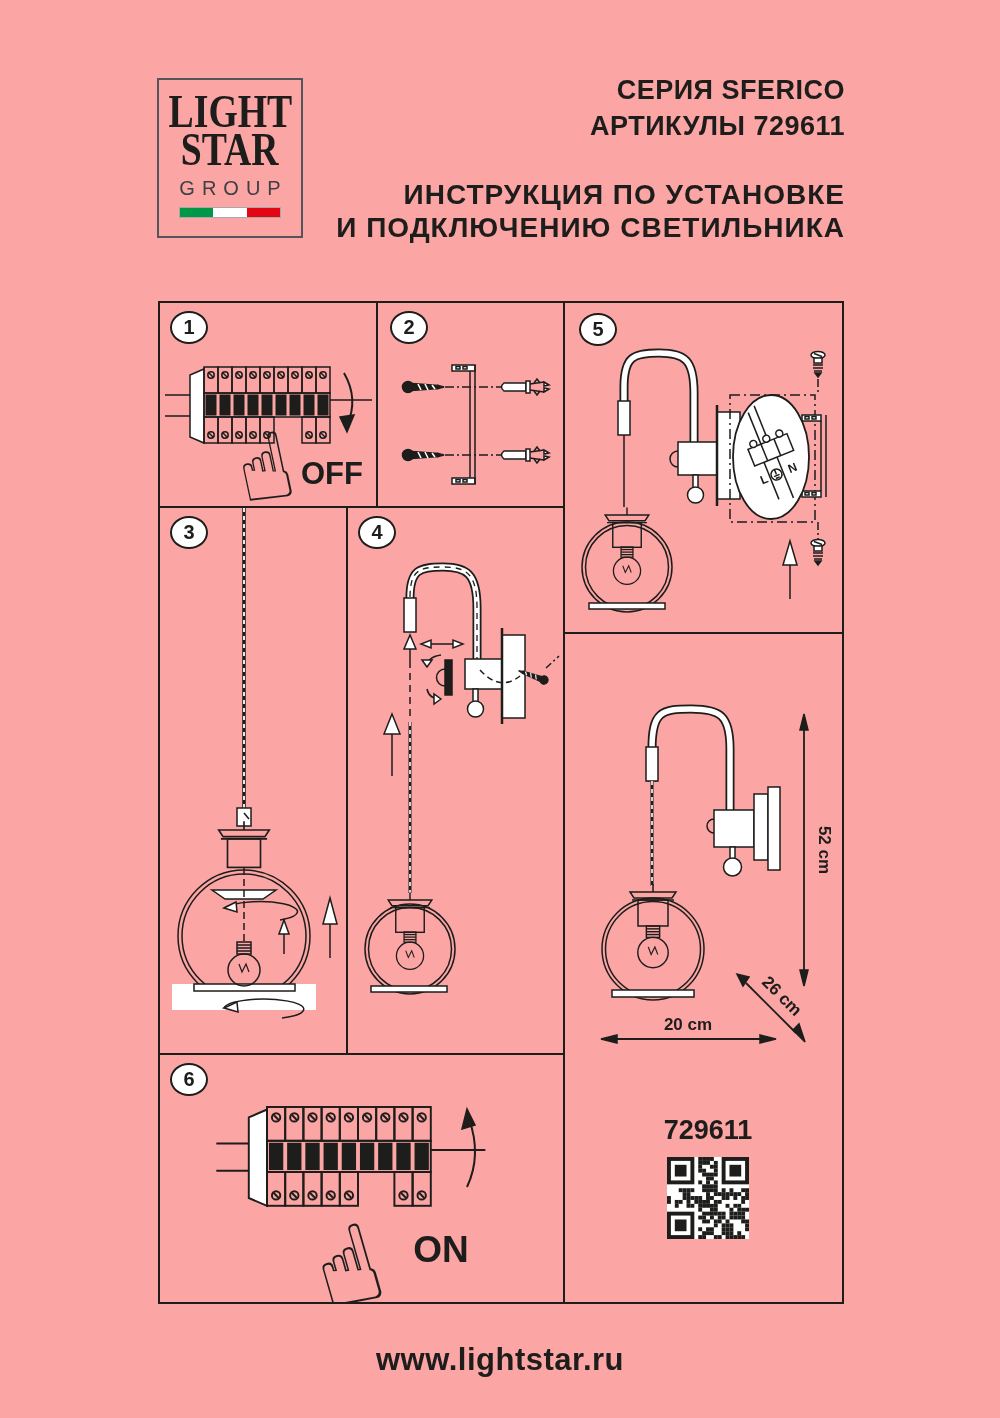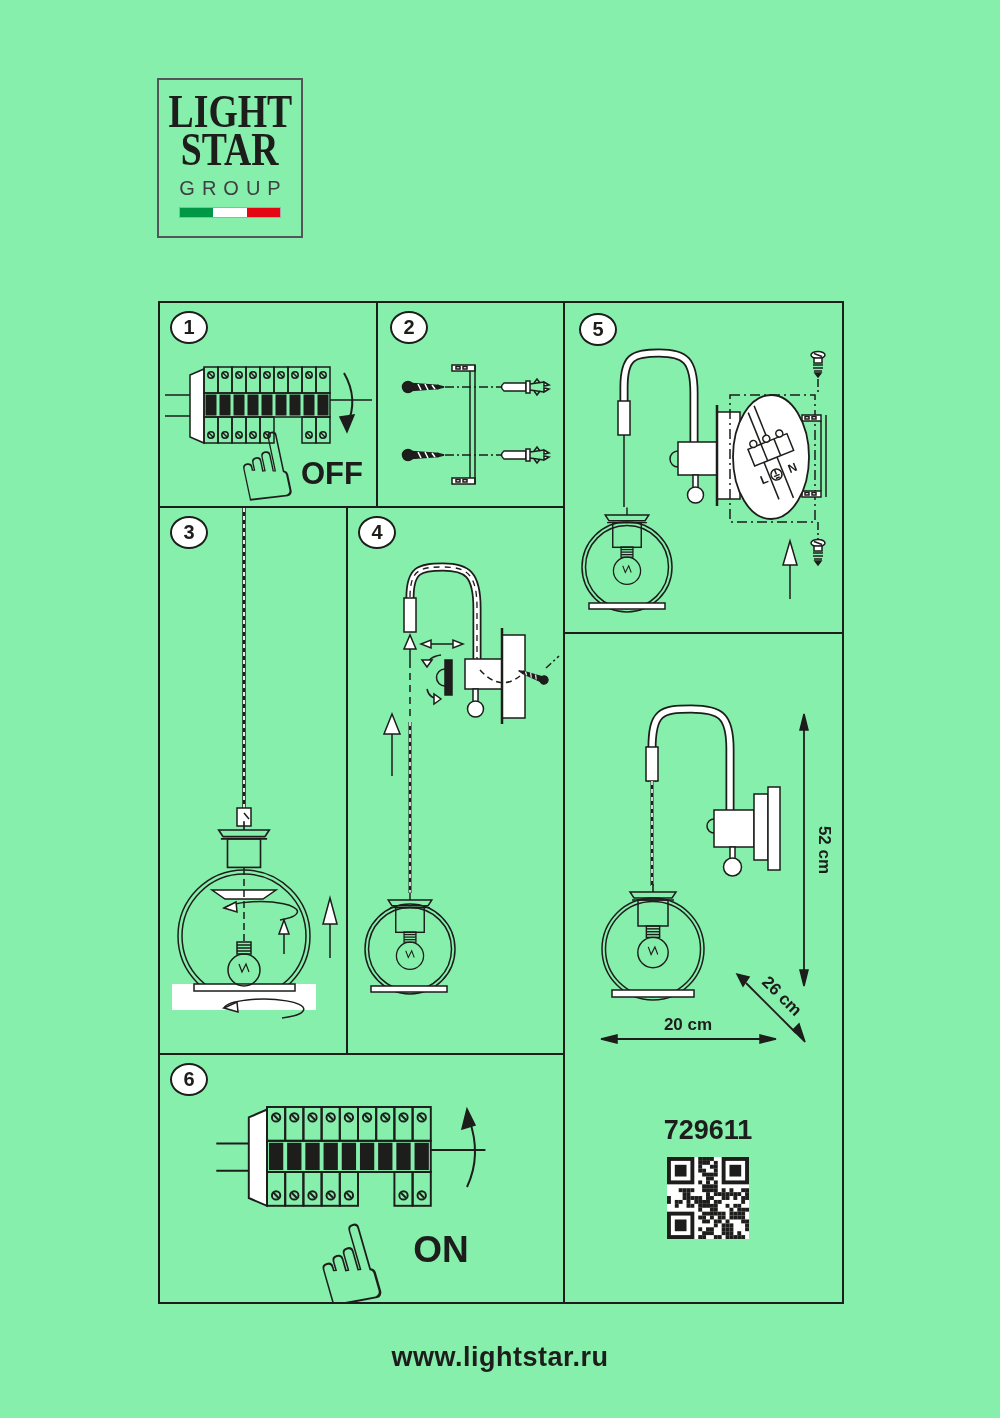--- a/index.html
+++ b/index.html
@@ -1,16 +1,16 @@
 <!DOCTYPE html>
 <html><head>
 <meta charset="utf-8">
 <style>
   html,body{margin:0;padding:0;background:#e8e8e8;}
-  #page{position:relative;width:1000px;height:1418px;background:#86efac;margin:0 auto;
+  #page{position:relative;width:1000px;height:1418px;background:#fca5a5;margin:0 auto;
         font-family:"Liberation Sans",sans-serif;color:#1d1d1b;overflow:hidden;}
   
   #logo-box{position:absolute;left:157px;top:78px;width:146px;height:160px;
             border:2px solid #54555a;box-sizing:border-box;display:flex;flex-direction:column;
             align-items:center;justify-content:flex-start;padding-top:10px;}
   .logo-word{font-family:"Liberation Serif",serif;font-weight:700;font-size:46px;line-height:44px;
              letter-spacing:0px;transform:scaleX(0.82);transform-origin:center;color:#1d1d1b;}
   .logo-group{font-size:20px;letter-spacing:7px;margin-top:5px;padding-left:7px;color:#3f4044;font-weight:500;}
   .logo-flag{width:100px;height:9px;margin-top:7px;display:flex;border:1px solid #a8a8a8;box-sizing:content-box;}
   .flag-green{flex:1;}
@@ -22,21 +22,21 @@
   
   #grid{position:absolute;left:158px;top:301px;width:686px;height:1003px;}
   .gline{position:absolute;background:#1d1d1b;}
   .panel{position:absolute;}
   .panel svg{display:block;width:100%;height:100%;}
   .pnum{position:absolute;left:10px;top:8px;width:38px;height:33px;border:2px solid #1d1d1b;
         border-radius:50%;display:flex;align-items:center;justify-content:center;
         font-size:20px;font-weight:700;background:#fff;box-sizing:border-box;}
   
   #footer{position:absolute;left:0;top:1342px;width:100%;text-align:center;
-          font-size:27px;font-weight:700;letter-spacing:0.5px;}
+          font-size:31px;font-weight:700;letter-spacing:0.5px;}
   
   .ink{stroke:#1d1d1b;fill:none;stroke-width:1.5;}
   text.svglabel{font-family:"Liberation Sans",sans-serif;font-weight:700;fill:#1d1d1b;stroke:none;}
 </style>
 </head>
 <body>
 
 <div id="page">
 
   <svg width="0" height="0" style="position:absolute">
@@ -133,20 +133,26 @@
     <div class="logo-word">LIGHT</div>
     <div class="logo-word" style="margin-top:-6px">STAR</div>
     <div class="logo-group">GROUP</div>
     <div class="logo-flag">
       <span class="flag-green" style="background: rgb(0, 152, 70);"></span>
       <span class="flag-white"></span>
       <span class="flag-red" style="background: rgb(227, 6, 19);"></span>
     </div>
   </div>
 
+  <div id="header-text">
+    <div class="hdr-series">СЕРИЯ SFERICO</div>
+    <div class="hdr-series">АРТИКУЛЫ 729611</div>
+    <div class="hdr-title">ИНСТРУКЦИЯ ПО УСТАНОВКЕ</div>
+    <div class="hdr-title" style="margin-top:0">И ПОДКЛЮЧЕНИЮ СВЕТИЛЬНИКА</div>
+  </div>
 
   <div id="grid">
 
     <div class="gline" style="left:0;top:0;width:2px;height:1003px"></div>
     <div class="gline" style="left:405px;top:0;width:2px;height:1003px"></div>
     <div class="gline" style="left:684px;top:0;width:2px;height:1003px"></div>
     <div class="gline" style="left:218px;top:0;width:2px;height:207px"></div>
     <div class="gline" style="left:188px;top:205px;width:2px;height:549px"></div>
     <div class="gline" style="left:0;top:0;width:686px;height:2px"></div>
     <div class="gline" style="left:0;top:1001px;width:686px;height:2px"></div>

